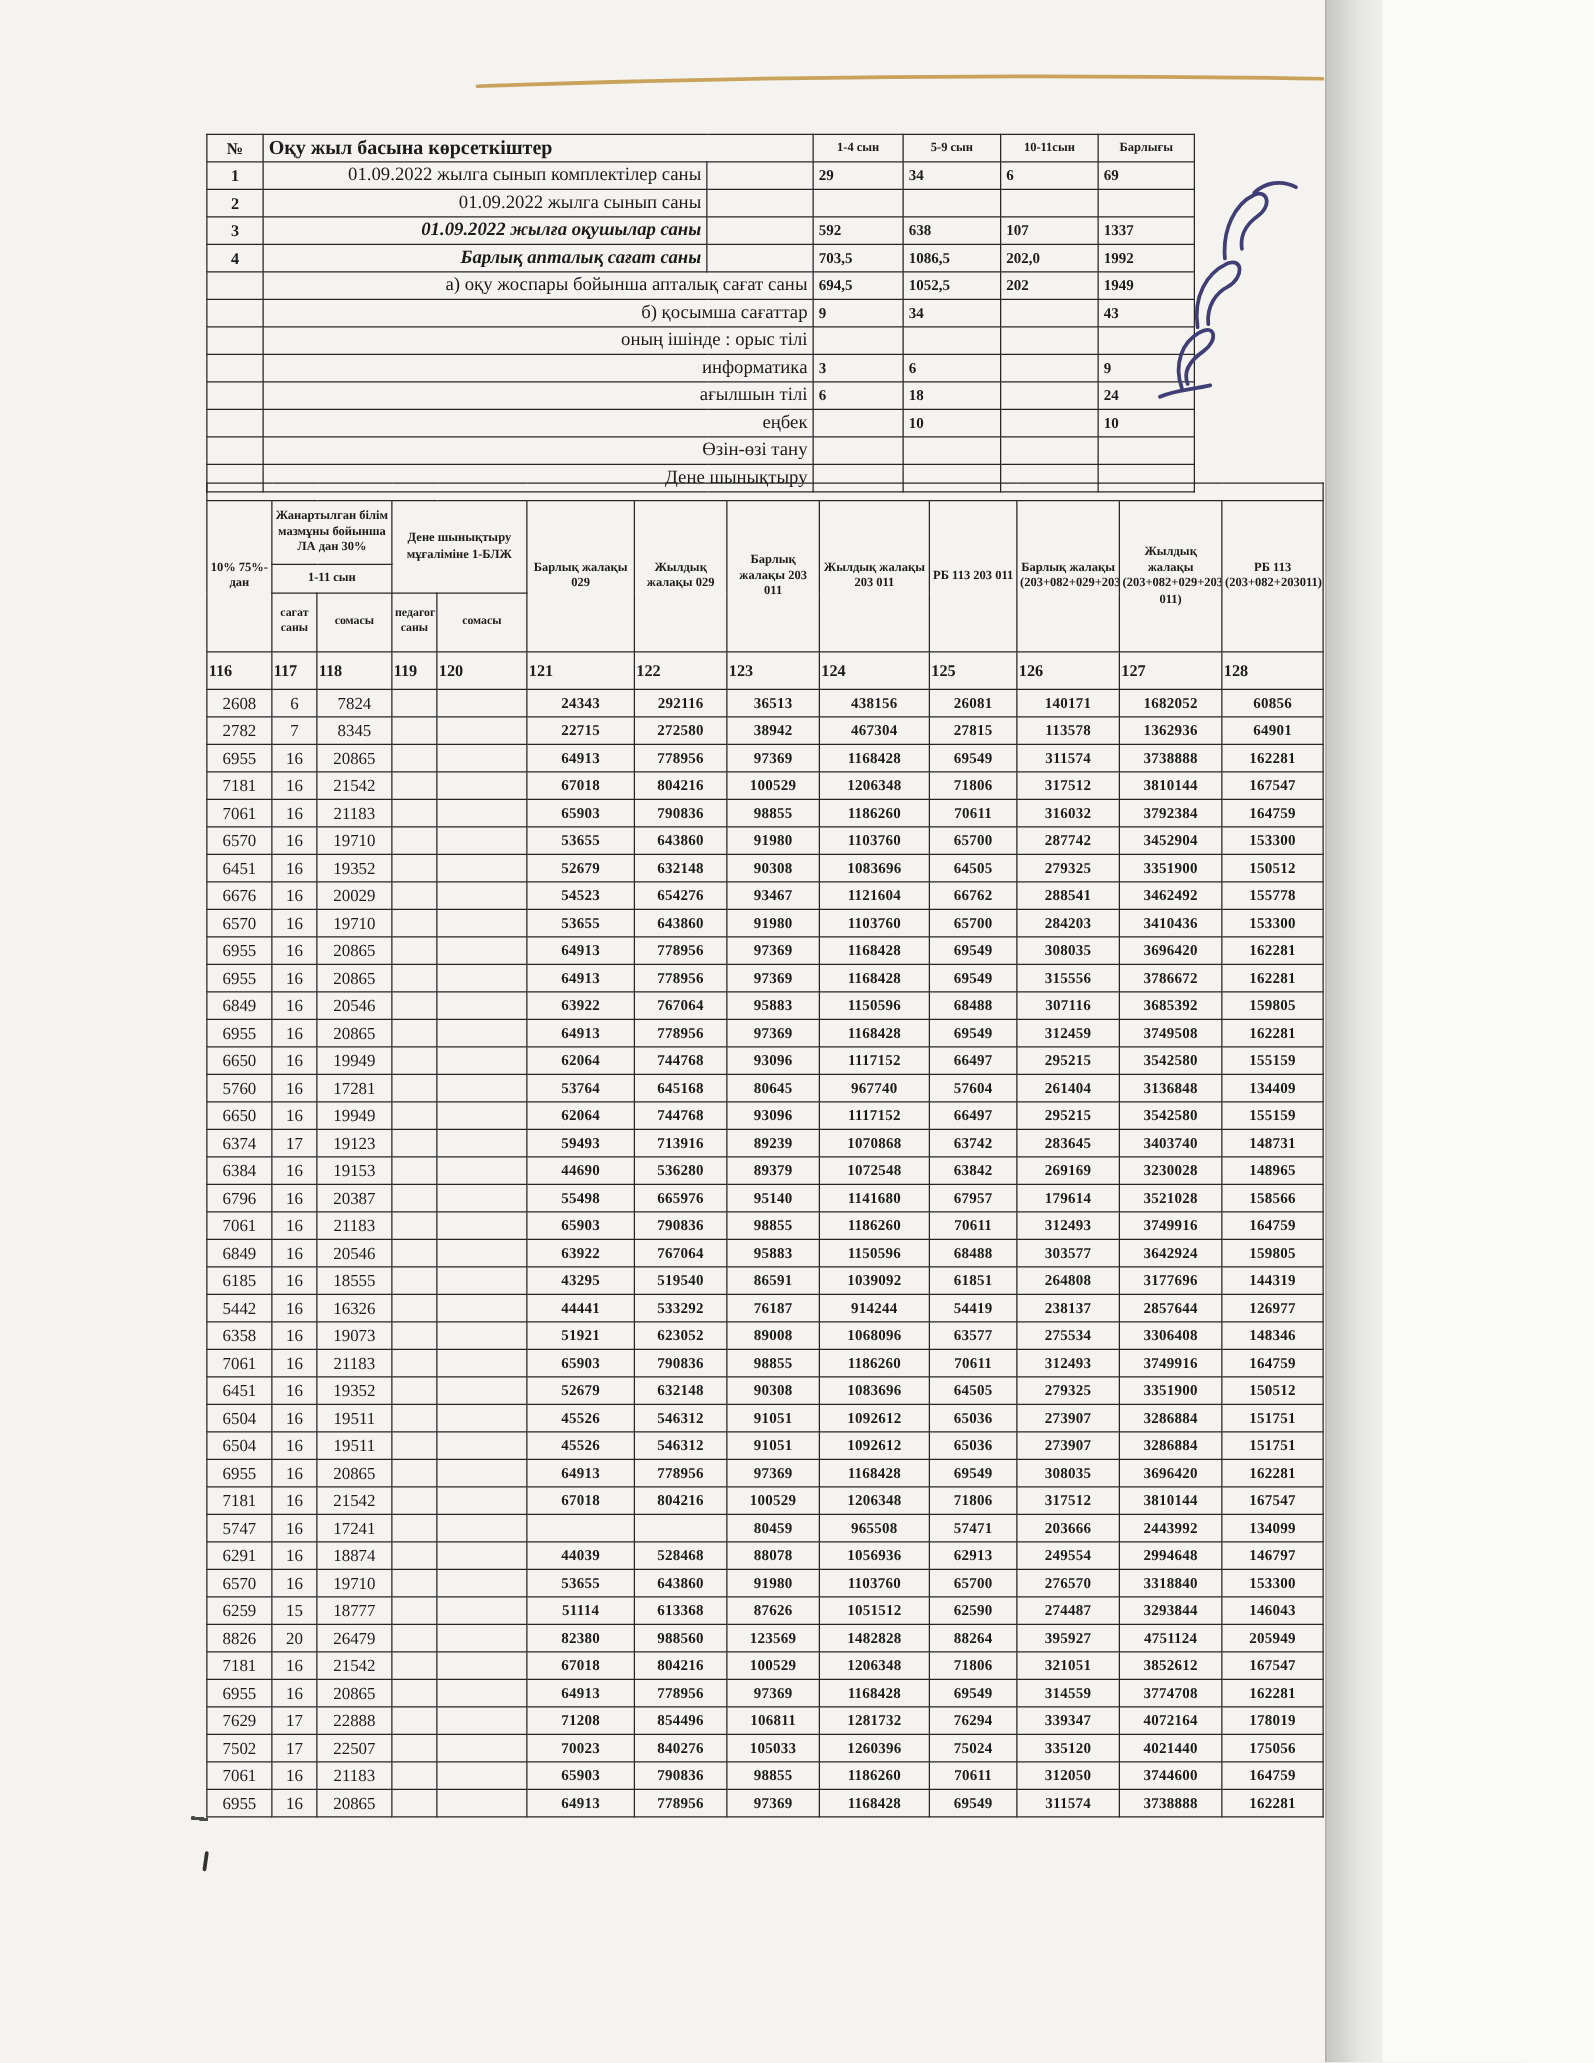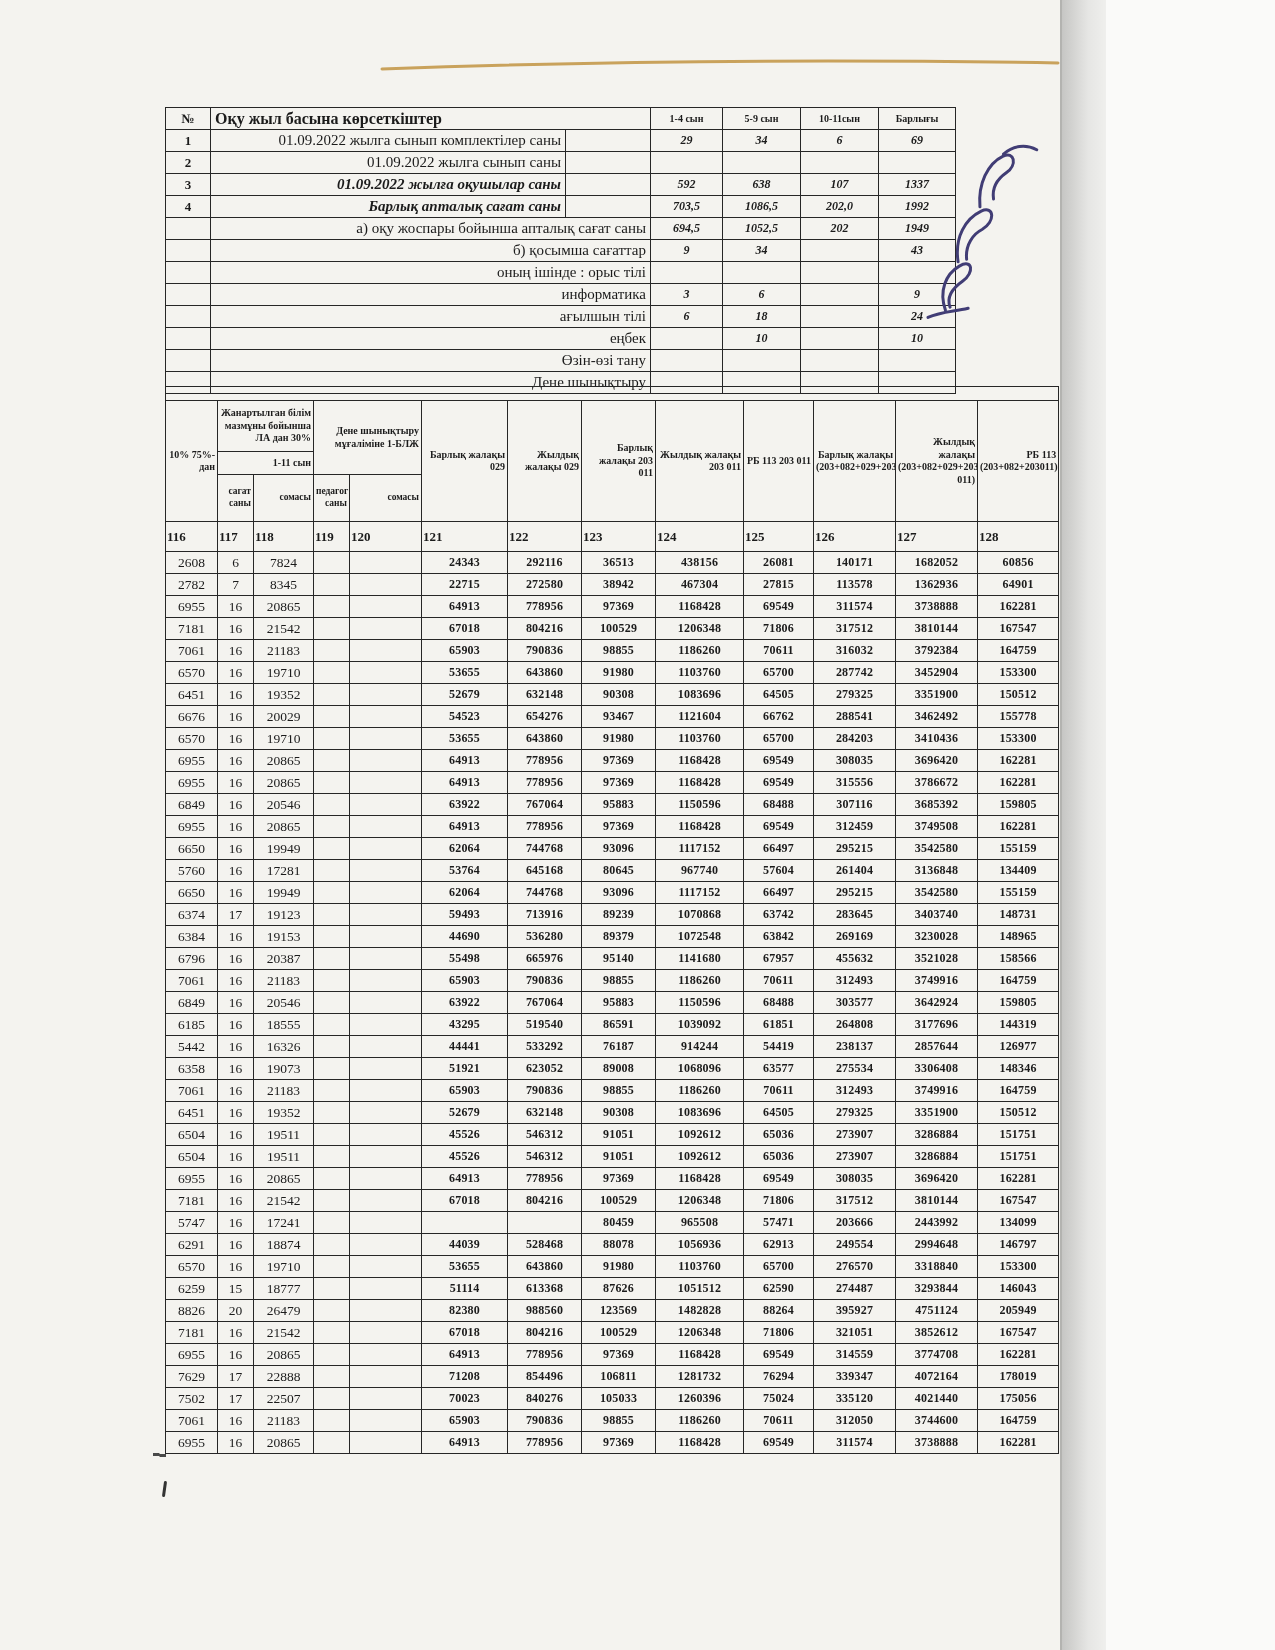--- a/index.html
+++ b/index.html
@@ -25,27 +25,27 @@
 
   
   .t1{position:absolute;left:165px;top:107px;width:790px;}
   .t1 th,.t1 td{height:19px;padding:1px 4px;}
   .t1 .hnum{font-size:13px;font-weight:bold;text-align:center;}
   .t1 .htitle{font-size:16px;font-weight:bold;text-align:left;padding-left:4px;}
   .t1 .hcol{font-size:10px;font-weight:bold;text-align:center;}
   .t1 .num{font-size:13px;font-weight:bold;text-align:center;}
   .t1 .label{font-size:15px;text-align:right;padding-left:7px;}
   .t1 .label.b{font-weight:bold;font-style:italic;}
-  .t1 .val{font-size:12px;font-weight:bold;text-align:center;font-style:italic;}
+  .t1 .val{font-size:12px;font-weight:bold;text-align:left;}
   .t1 .sub{}
 
   
   .t2{position:absolute;left:165px;top:386px;width:893px;}
   .t2 .gapband td{height:11px;border-left:1.6px solid #262626;border-right:1.6px solid #262626;}
-  .t2 .h{font-size:10px;font-weight:bold;text-align:right;white-space:normal;
+  .t2 .h{font-size:10px;font-weight:bold;text-align:center;white-space:normal;
     line-height:1.25;padding:1px 2px;vertical-align:middle;}
   .t2 .r1 .h{height:48px;}
   .t2 .r2 .h{height:20px;}
   .t2 .r3 .h{height:44px;font-size:9.5px;}
   .t2 .cnum{height:27px;font-size:13px;font-weight:bold;text-align:left;vertical-align:middle;}
   .t2 tbody td{height:21px;padding:0 2px;text-align:center;vertical-align:middle;}
   .t2 tbody td.left3{font-size:13.5px;font-weight:normal;}
   .t2 tbody td.money{font-size:12px;font-weight:bold;letter-spacing:.2px;}
   .t2 tbody td.empty{}
 
@@ -524,21 +524,21 @@
           <td class="left3 tick2">6796</td>
           <td class="left3">16</td>
           <td class="left3">20387</td>
           <td class="empty"></td>
           <td class="empty"></td>
           <td class="money">55498</td>
           <td class="money">665976</td>
           <td class="money">95140</td>
           <td class="money">1141680</td>
           <td class="money">67957</td>
-          <td class="money">455632</td>
+          <td class="money">179614</td>
           <td class="money">3521028</td>
           <td class="money">158566</td>
         </tr>
         <tr>
           <td class="left3 tick2">7061</td>
           <td class="left3">16</td>
           <td class="left3">21183</td>
           <td class="empty"></td>
           <td class="empty"></td>
           <td class="money">65903</td>

